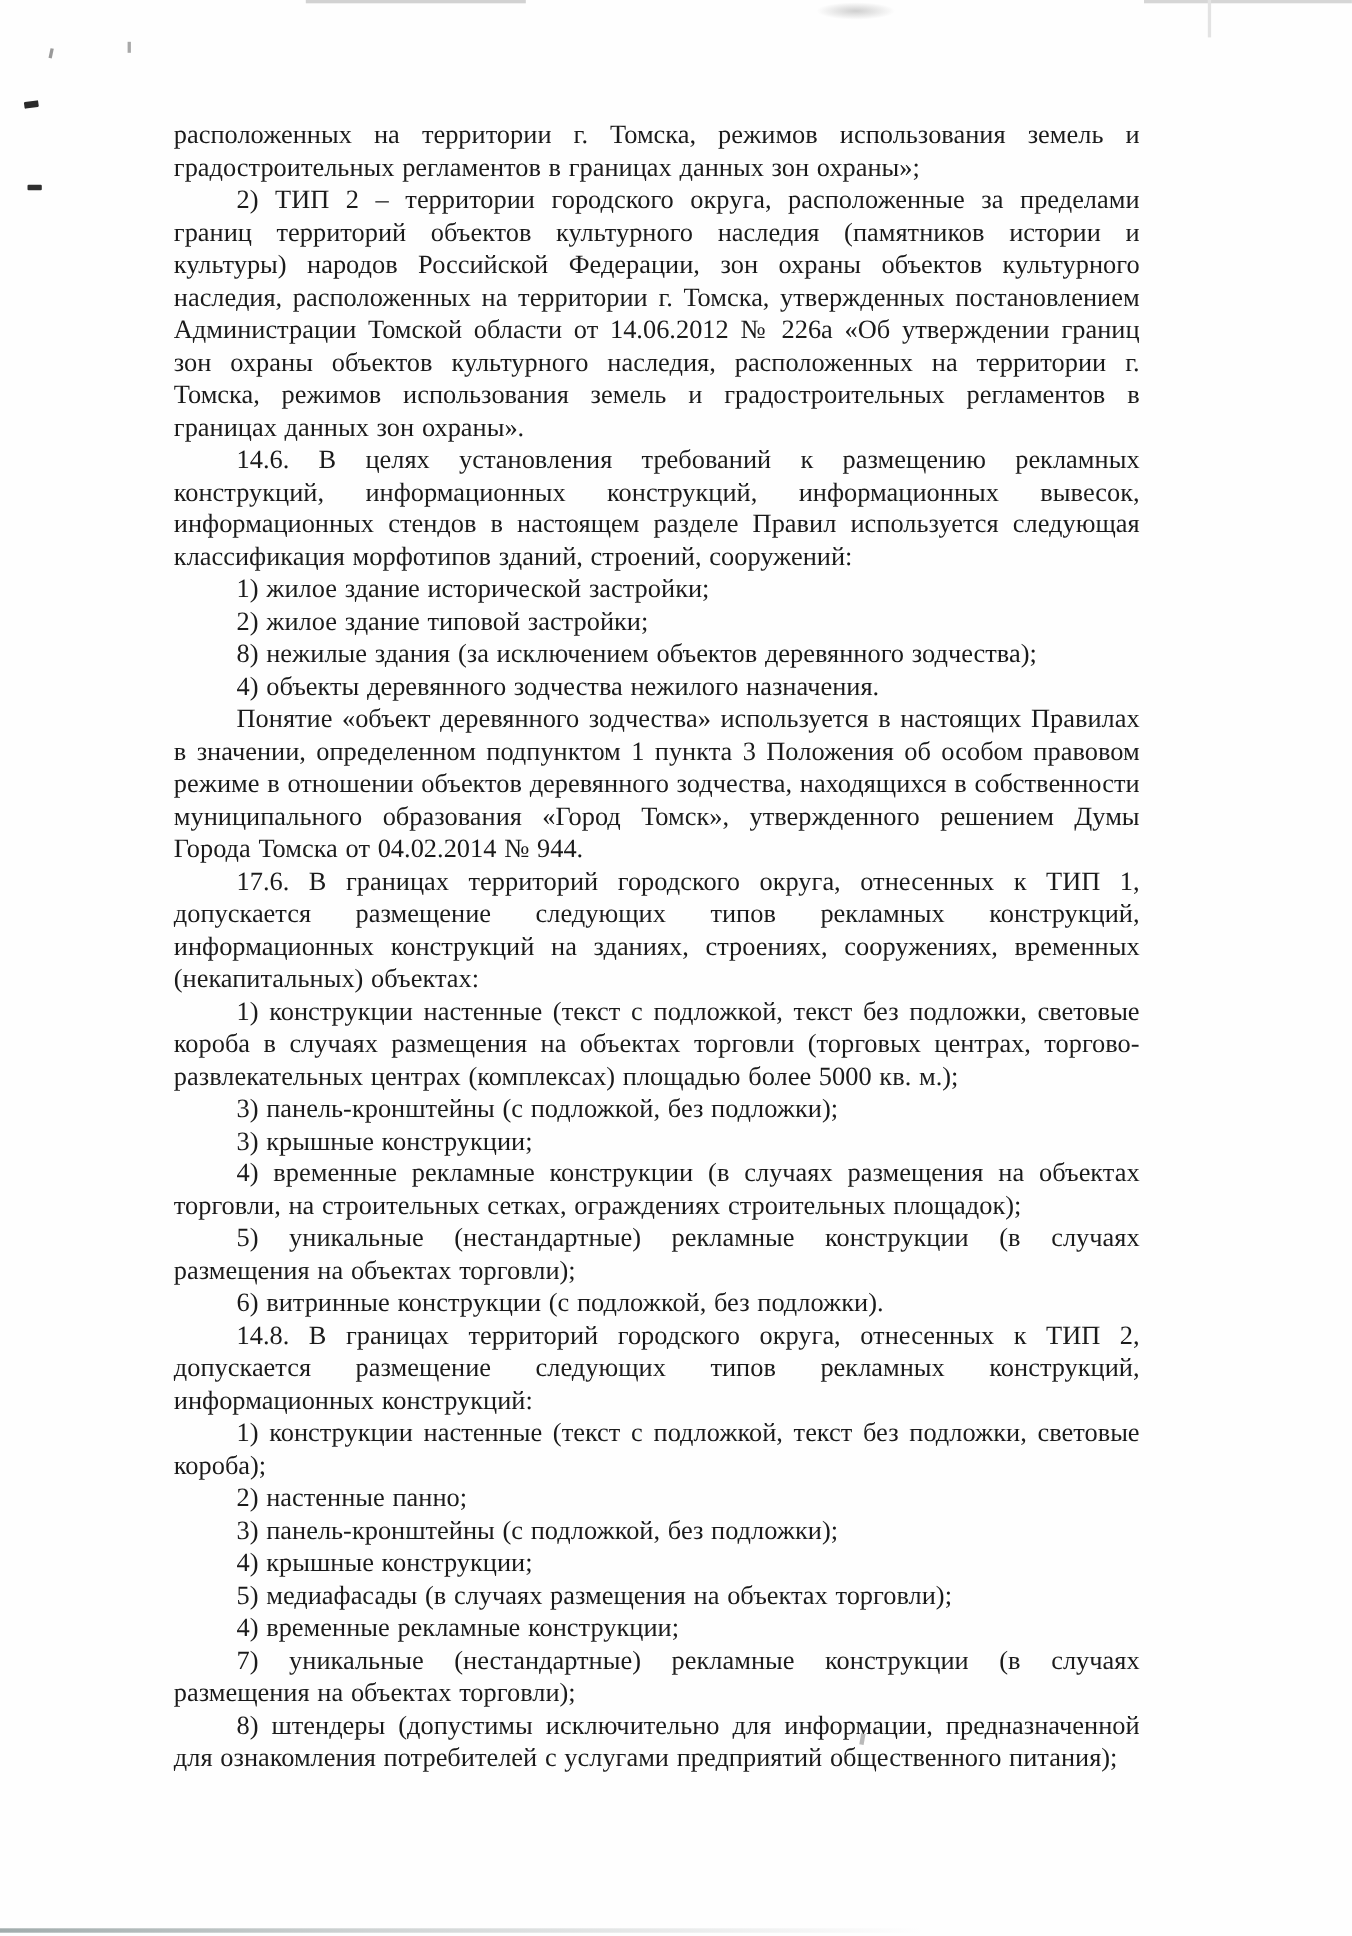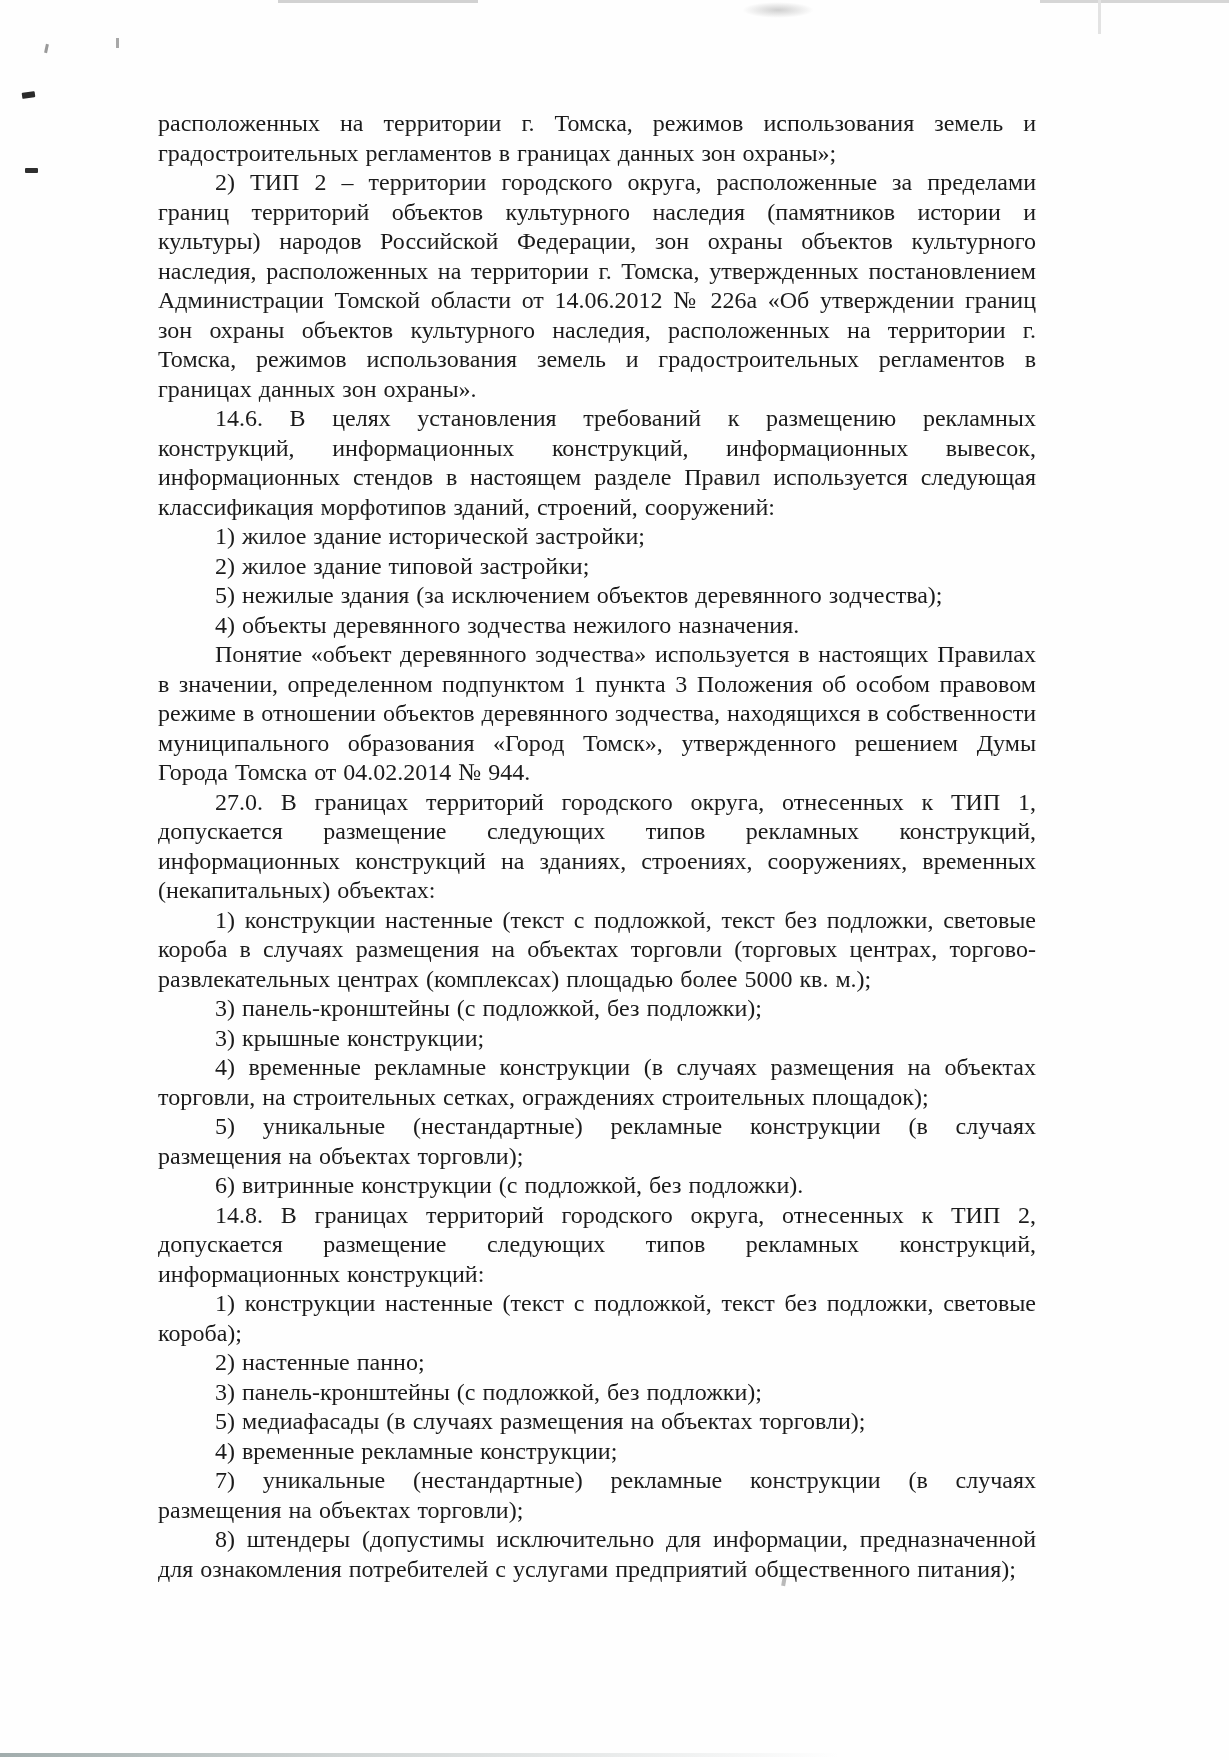--- a/index.html
+++ b/index.html
@@ -64,33 +64,34 @@
   <div class="artifact a-speck"></div>
   <div class="artifact a-bottom"></div>
   <div class="artifact a-dot-end"></div>
 
   <div class="text-block">
     <p class="cont">расположенных на территории г. Томска, режимов использования земель и градостроительных регламентов в границах данных зон охраны»;</p>
     <p>2) ТИП 2 – территории городского округа, расположенные за пределами границ территорий объектов культурного наследия (памятников истории и культуры) народов Российской Федерации, зон охраны объектов культурного наследия, расположенных на территории г. Томска, утвержденных постановлением Администрации Томской области от 14.06.2012 № 226а «Об утверждении границ зон охраны объектов культурного наследия, расположенных на территории г. Томска, режимов использования земель и градостроительных регламентов в границах данных зон охраны».</p>
     <p>14.6. В целях установления требований к размещению рекламных конструкций, информационных конструкций, информационных вывесок, информационных стендов в настоящем разделе Правил используется следующая классификация морфотипов зданий, строений, сооружений:</p>
     <p>1) жилое здание исторической застройки;</p>
     <p>2) жилое здание типовой застройки;</p>
-    <p>5) нежилые здания (за исключением объектов деревянного зодчества);</p>
+    <p>8) нежилые здания (за исключением объектов деревянного зодчества);</p>
     <p>4) объекты деревянного зодчества нежилого назначения.</p>
     <p>Понятие «объект деревянного зодчества» используется в настоящих Правилах в значении, определенном подпунктом 1 пункта 3 Положения об особом правовом режиме в отношении объектов деревянного зодчества, находящихся в собственности муниципального образования «Город Томск», утвержденного решением Думы Города Томска от 04.02.2014 № 944.</p>
-    <p>27.0. В границах территорий городского округа, отнесенных к ТИП 1, допускается размещение следующих типов рекламных конструкций, информационных конструкций на зданиях, строениях, сооружениях, временных (некапитальных) объектах:</p>
+    <p>17.6. В границах территорий городского округа, отнесенных к ТИП 1, допускается размещение следующих типов рекламных конструкций, информационных конструкций на зданиях, строениях, сооружениях, временных (некапитальных) объектах:</p>
     <p>1) конструкции настенные (текст с подложкой, текст без подложки, световые короба в случаях размещения на объектах торговли (торговых центрах, торгово-развлекательных центрах (комплексах) площадью более 5000 кв. м.);</p>
     <p>3) панель-кронштейны (с подложкой, без подложки);</p>
     <p>3) крышные конструкции;</p>
     <p>4) временные рекламные конструкции (в случаях размещения на объектах торговли, на строительных сетках, ограждениях строительных площадок);</p>
     <p>5) уникальные (нестандартные) рекламные конструкции (в случаях размещения на объектах торговли);</p>
     <p>6) витринные конструкции (с подложкой, без подложки).</p>
     <p>14.8. В границах территорий городского округа, отнесенных к ТИП 2, допускается размещение следующих типов рекламных конструкций, информационных конструкций:</p>
     <p>1) конструкции настенные (текст с подложкой, текст без подложки, световые короба);</p>
     <p>2) настенные панно;</p>
     <p>3) панель-кронштейны (с подложкой, без подложки);</p>
+    <p>4) крышные конструкции;</p>
     <p>5) медиафасады (в случаях размещения на объектах торговли);</p>
     <p>4) временные рекламные конструкции;</p>
     <p>7) уникальные (нестандартные) рекламные конструкции (в случаях размещения на объектах торговли);</p>
     <p>8) штендеры (допустимы исключительно для информации, предназначенной для ознакомления потребителей с услугами предприятий общественного питания);</p>
   </div>
 
 </div>
 
 </body></html>

